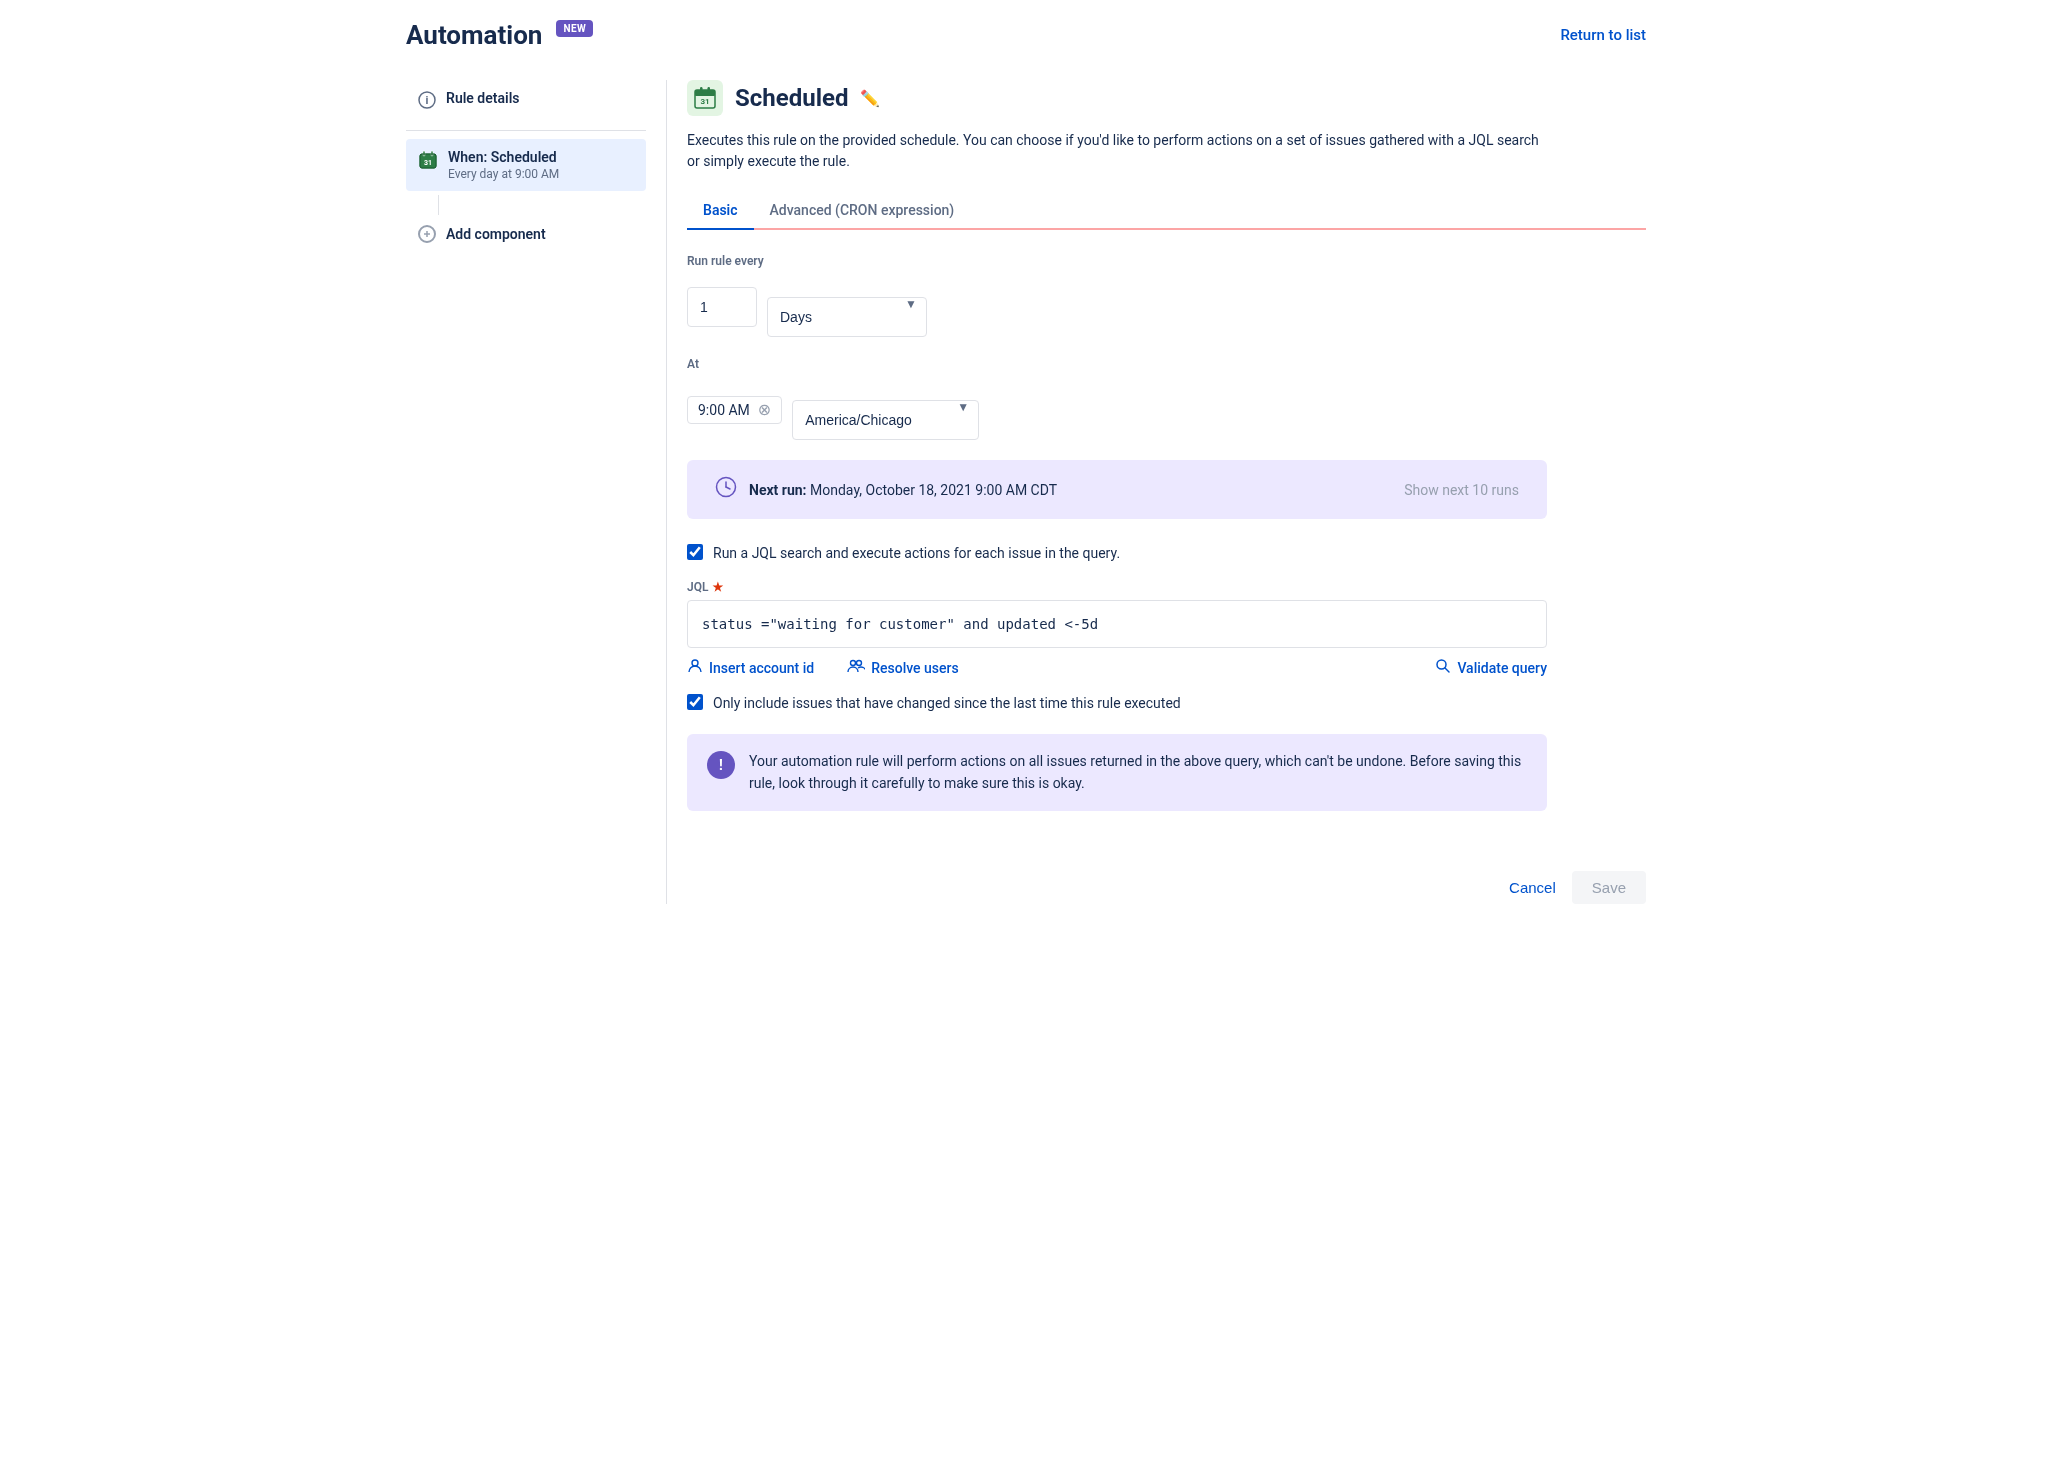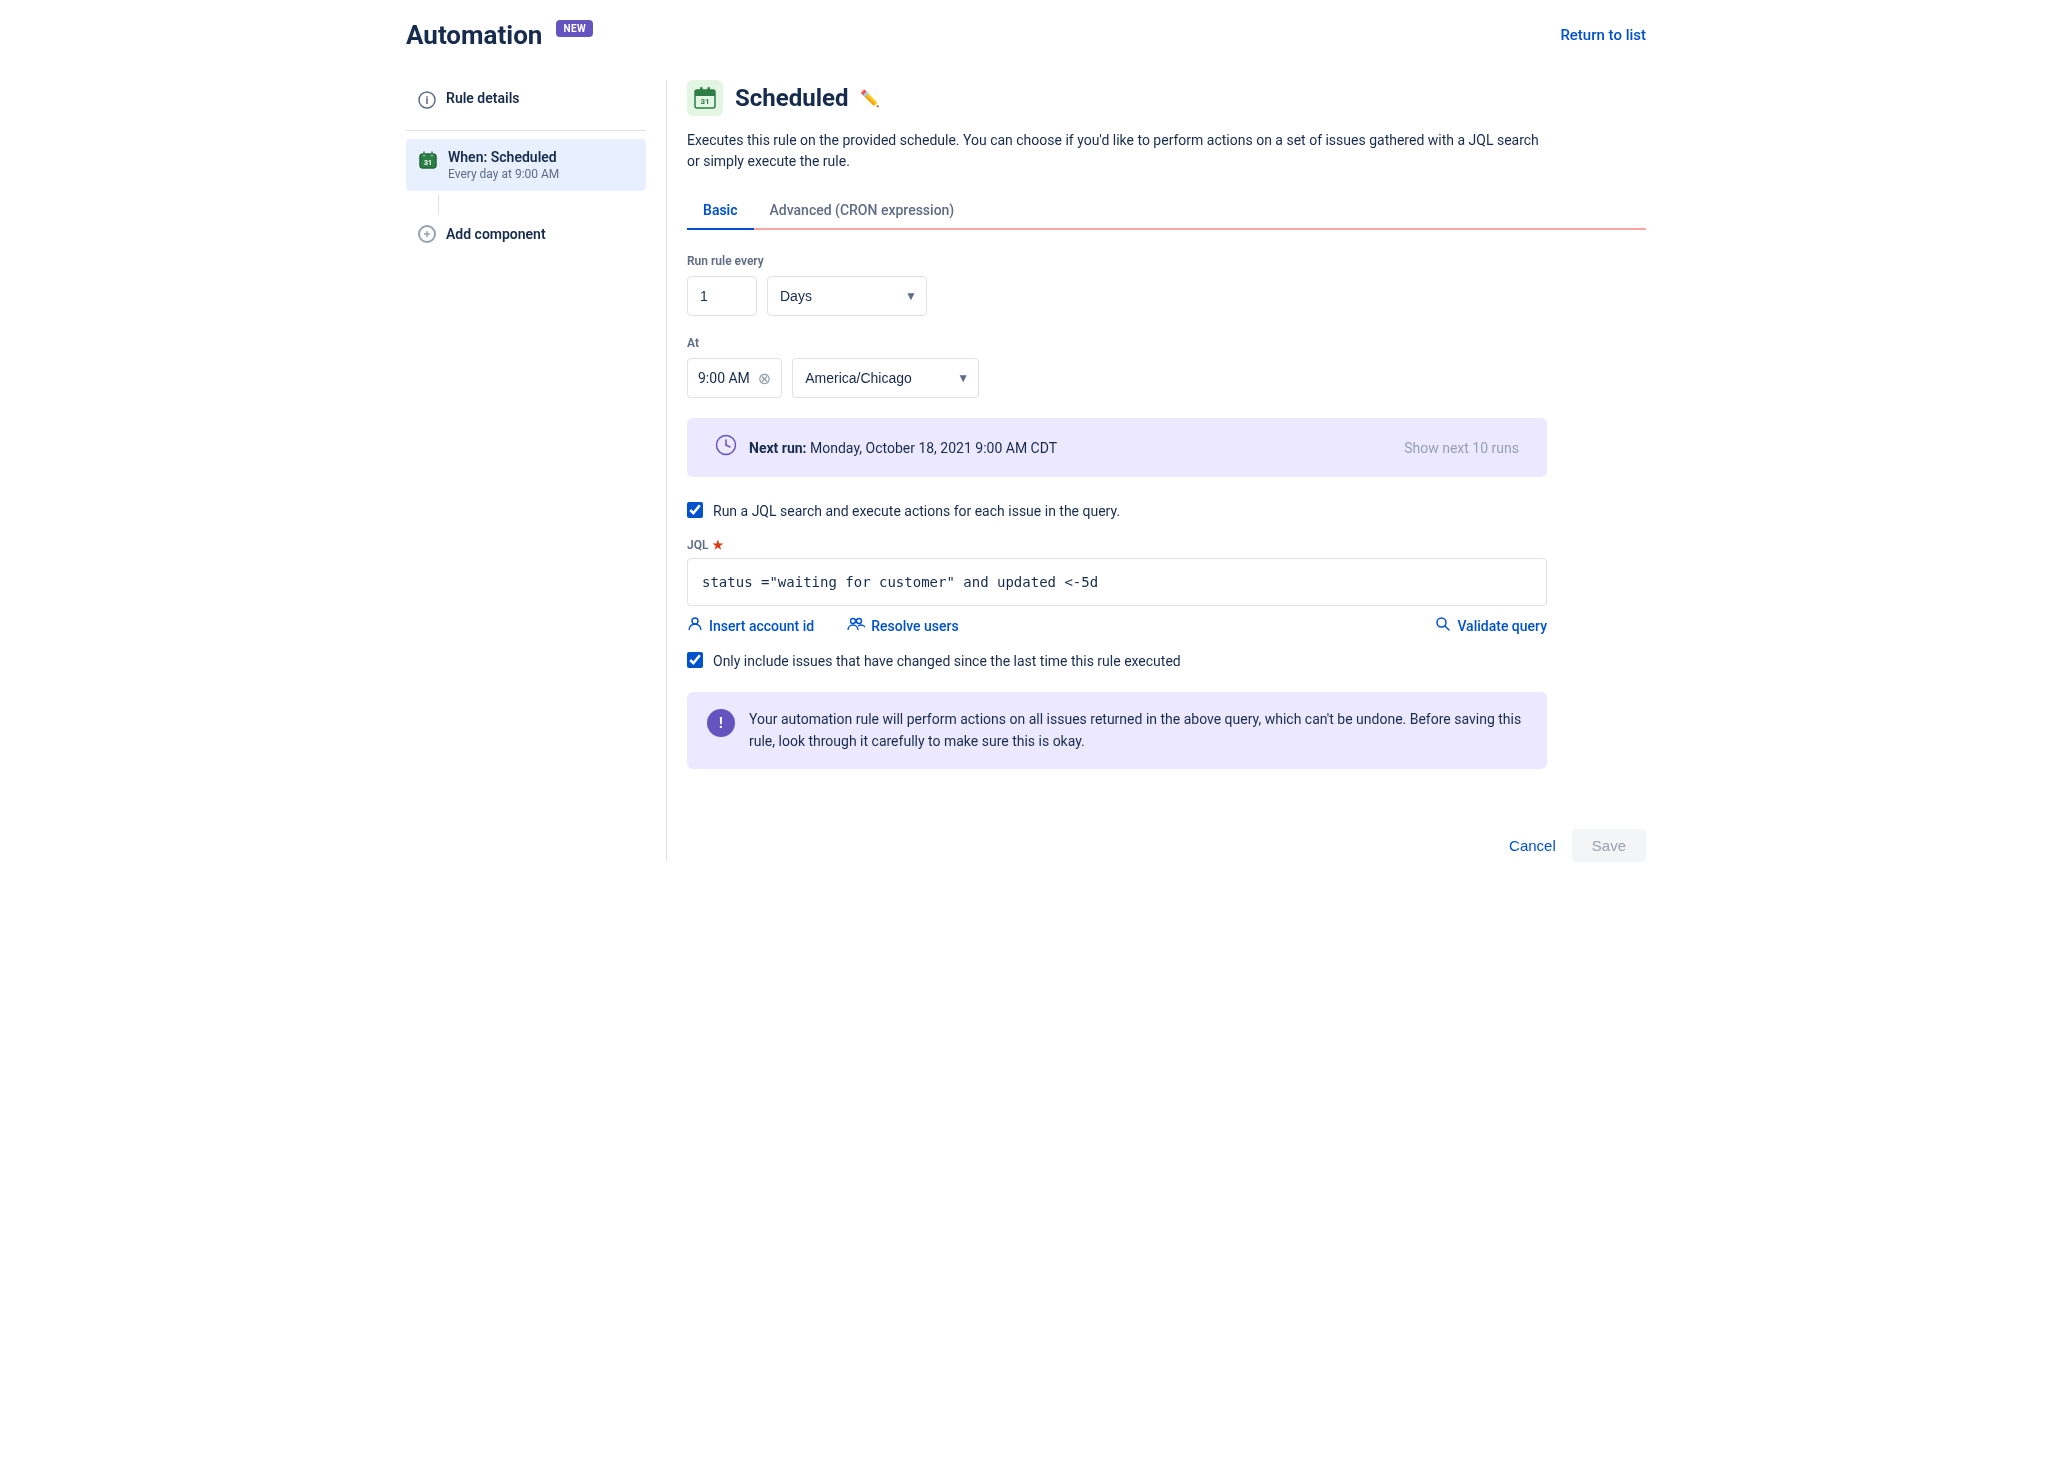--- a/index.html
+++ b/index.html
@@ -217,36 +217,37 @@
       background: #fff;
       appearance: none;
       -webkit-appearance: none;
       cursor: pointer;
       outline: none;
       min-width: 160px;
     }
     .select-wrapper {
       position: relative;
       display: inline-flex;
-      align-items: center;
+      align-items: flex-start;
+      margin-top: 21px;
     }
     .select-wrapper .chevron {
       position: absolute;
       right: 10px;
       pointer-events: none;
       color: #5e6c84;
       font-size: 12px;
     }
     .time-input-wrapper {
       display: flex;
       align-items: center;
       border: 1px solid #dfe1e6;
       border-radius: 4px;
       padding: 0 10px;
-      height: 40px;
+      height: 28px;
       gap: 8px;
     }
     .time-value {
       font-size: 14px;
       color: #172b4d;
     }
     .clear-btn {
       color: #97a0af;
       cursor: pointer;
       font-size: 16px;

